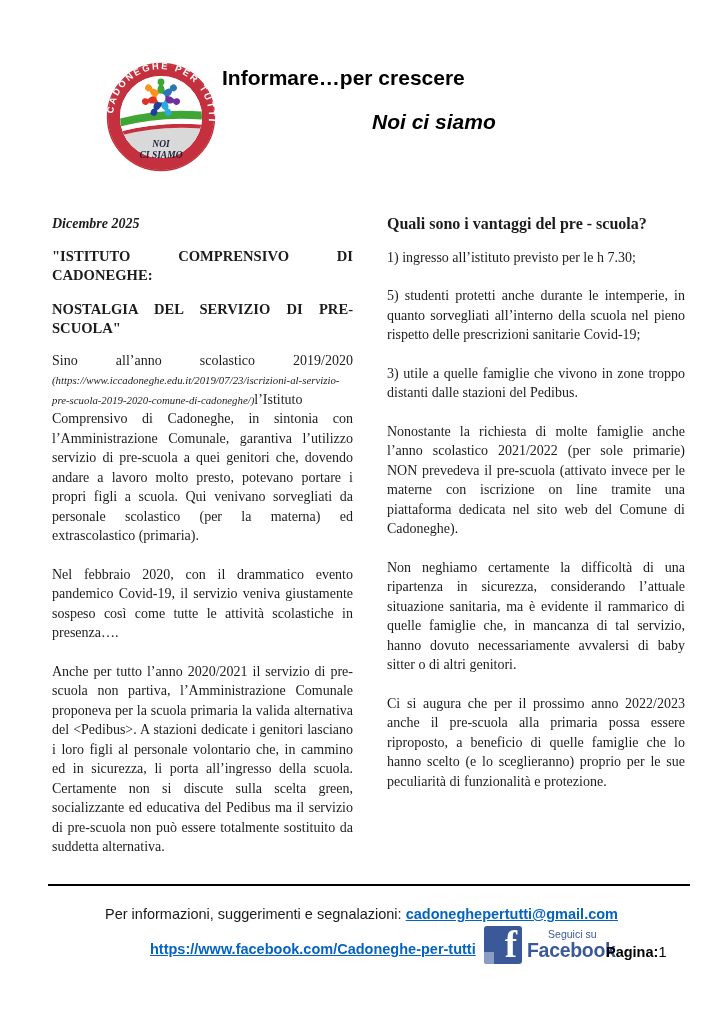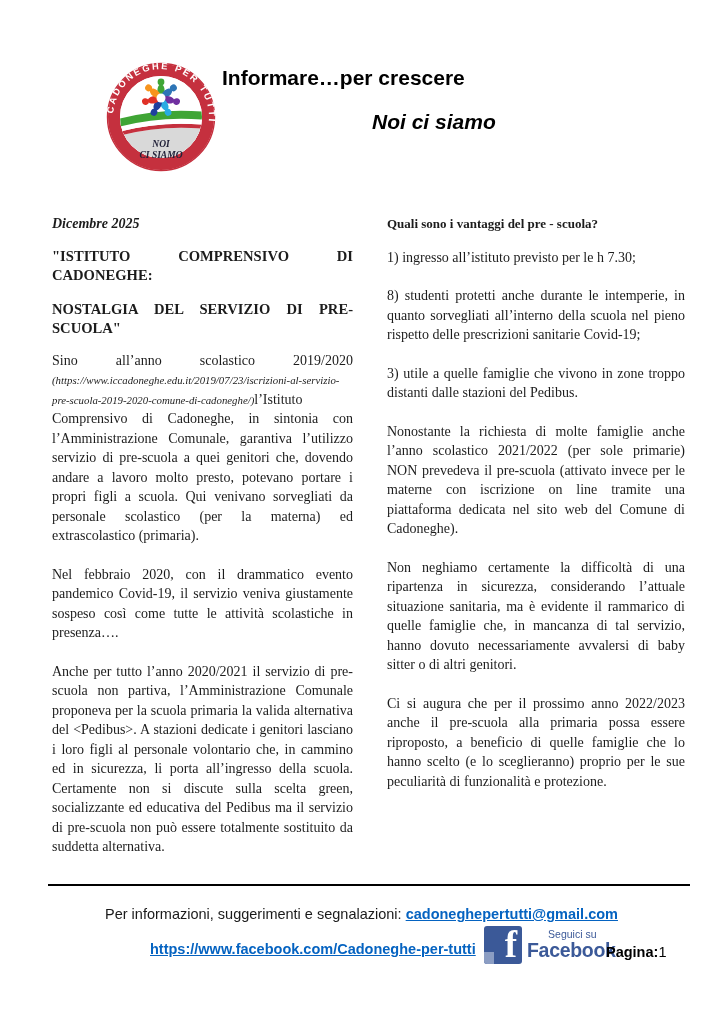--- a/index.html
+++ b/index.html
@@ -62,21 +62,21 @@
   .headline-2 { margin-bottom: 12px; }
   .body-p { margin-bottom: 19px; }
   .inline-url {
     font-style: italic;
     font-size: 10.8px;
     line-height: 15px;
   }
   .rc-heading {
     font-weight: bold;
     margin-bottom: 14px;
-    font-size: 13px;
+    font-size: 16px;
   }
 
   
   .footer-rule {
     position: absolute;
     left: 48px; top: 884px;
     width: 642px;
     border-top: 2px solid #000;
   }
   .footer-line1 {
@@ -231,21 +231,21 @@
     <p class="headline">"ISTITUTO COMPRENSIVO DI CADONEGHE:</p>
     <p class="headline headline-2">NOSTALGIA DEL SERVIZIO DI PRE-SCUOLA"</p>
     <p class="body-p"><span>Sino all’anno scolastico 2019/2020 </span><span class="inline-url">(https://www.iccadoneghe.edu.it/2019/07/23/iscrizioni-al-servizio-pre-scuola-2019-2020-comune-di-cadoneghe/)</span><span>l’Istituto Comprensivo di Cadoneghe, in sintonia con l’Amministrazione Comunale, garantiva l’utilizzo servizio di pre-scuola a quei genitori che, dovendo andare a lavoro molto presto, potevano portare i propri figli a scuola. Qui  venivano sorvegliati da personale scolastico (per la materna) ed extrascolastico (primaria).</span></p>
     <p class="body-p">Nel febbraio 2020, con il drammatico evento pandemico Covid-19, il servizio veniva giustamente sospeso così come tutte le attività scolastiche in presenza….</p>
     <p class="body-p">Anche per tutto l’anno 2020/2021 il servizio di pre-scuola non partiva, l’Amministrazione Comunale proponeva per la scuola primaria la valida alternativa del  &lt;Pedibus&gt;. A stazioni dedicate i genitori lasciano i loro figli al personale volontario che, in cammino ed in sicurezza, li porta all’ingresso della scuola. Certamente non si discute sulla scelta green, socializzante ed educativa del Pedibus ma il servizio di pre-scuola non può essere totalmente sostituito da suddetta alternativa.</p>
   </div>
 
   <div class="col col-right">
     <p class="rc-heading">Quali sono i vantaggi del pre - scuola?</p>
     <p class="body-p">1) ingresso all’istituto  previsto per le h 7.30;</p>
-    <p class="body-p">8) studenti protetti anche durante le intemperie, in quanto sorvegliati all’interno della scuola nel pieno rispetto delle prescrizioni sanitarie Covid-19;</p>
+    <p class="body-p">5) studenti protetti anche durante le intemperie, in quanto sorvegliati all’interno della scuola nel pieno rispetto delle prescrizioni sanitarie Covid-19;</p>
     <p class="body-p">3) utile a quelle famiglie che vivono in zone troppo distanti dalle stazioni del Pedibus.</p>
     <p class="body-p">Nonostante la richiesta di molte famiglie anche l’anno scolastico 2021/2022 (per sole primarie) NON prevedeva il pre-scuola (attivato invece per le materne con iscrizione on line tramite una piattaforma dedicata nel sito web del Comune di Cadoneghe).</p>
     <p class="body-p">Non neghiamo certamente la difficoltà di una ripartenza in sicurezza, considerando l’attuale situazione sanitaria, ma è evidente il rammarico di quelle famiglie che, in mancanza di tal servizio, hanno dovuto necessariamente avvalersi di baby sitter o di altri genitori.</p>
     <p class="body-p">Ci si augura che per il prossimo anno 2022/2023 anche il pre-scuola alla primaria possa essere riproposto, a beneficio di quelle famiglie che lo hanno scelto (e lo sceglieranno) proprio per le sue peculiarità di funzionalità e protezione.</p>
   </div>
 
   <div class="footer-rule"></div>
 
   <div class="footer-line1"><span>Per informazioni, suggerimenti e segnalazioni: </span><a class="doc-link">cadoneghepertutti@gmail.com</a></div>
 

